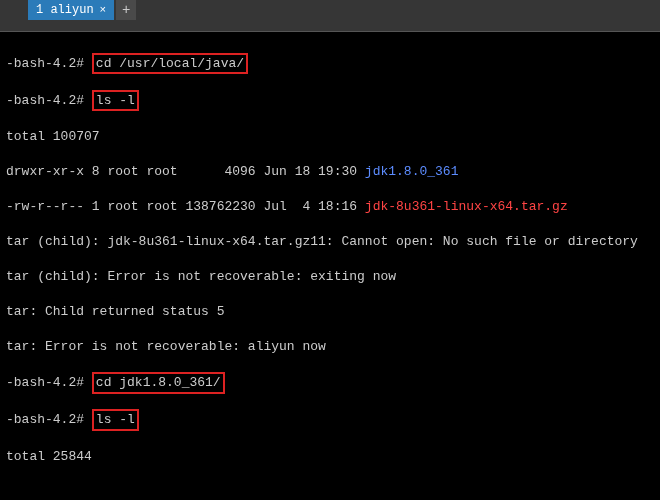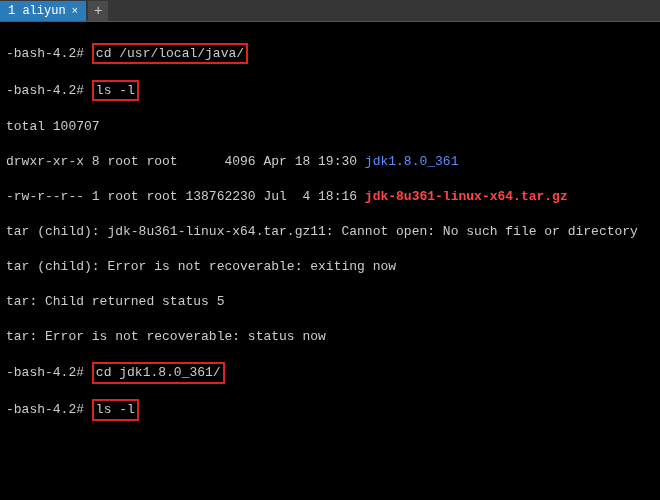--- a/index.html
+++ b/index.html
@@ -6,24 +6,24 @@
   body {
     font-family: "Consolas", "Courier New", monospace;
     font-size: 13px;
     background: #d0d0d0;
     width: 660px;
     height: 500px;
     overflow: hidden;
   }
   .tab-bar {
     background: #363636;
-    height: 22px;
+    height: 32px;
     display: flex;
-    align-items: center;
     border-bottom: 1px solid #555;
+    padding-left: 28px;
   }
   .tab {
     background: #2b7bb9;
     color: #fff;
     padding: 2px 8px;
     font-size: 12px;
     display: flex;
     align-items: center;
     gap: 6px;
     height: 20px;
@@ -47,21 +47,21 @@
     background: #000;
     color: #ccc;
     padding: 4px 6px;
     height: 480px;
     line-height: 1.35;
     white-space: pre;
     overflow: hidden;
   }
   .prompt { color: #ccc; }
   .dir-blue { color: #5c8cff; font-weight: normal; }
-  .archive-red { color: #ff4444; font-weight: bold; }
+  .archive-red { color: #ff4444; font-weight: normal; }
   .box-red {
     border: 2px solid #d22;
     display: inline-block;
     padding: 0 2px;
     margin: -1px 0;
   }
   .line { display: block; }
 </style>
 </head>
 <body>
@@ -73,28 +73,29 @@
   </div>
   <div class="tab-new">
     <span>+</span>
   </div>
 </div>
 
 <div class="terminal">
 <span class="line"><span class="prompt">-bash-4.2#</span> <span class="box-red">cd /usr/local/java/</span></span>
 <span class="line"><span class="prompt">-bash-4.2#</span> <span class="box-red">ls -l</span></span>
 <span class="line">total 100707</span>
-<span class="line"><span>drwxr-xr-x 8 root root      4096 Apr 18 19:30 </span><span class="dir-blue">jdk1.8.0_361</span></span>
+<span class="line"><span>drwxr-xr-x 8 root root      4096 Jun 18 19:30 </span><span class="dir-blue">jdk1.8.0_361</span></span>
 <span class="line"><span>-rw-r--r-- 1 root root 138762230 Jul  4 18:16 </span><span class="archive-red">jdk-8u361-linux-x64.tar.gz</span></span>
 <span class="line">tar (child): jdk-8u361-linux-x64.tar.gz11: Cannot open: No such file or directory</span>
 <span class="line">tar (child): Error is not recoverable: exiting now</span>
 <span class="line">tar: Child returned status 5</span>
-<span class="line">tar: Error is not recoverable: status now</span>
+<span class="line">tar: Error is not recoverable: aliyun now</span>
 <span class="line"><span class="prompt">-bash-4.2#</span> <span class="box-red">cd jdk1.8.0_361/</span></span>
 <span class="line"><span class="prompt">-bash-4.2#</span> <span class="box-red">ls -l</span></span>
+<span class="line">total 25844</span>
 
 
 
 
 
 
 
 
 
 

